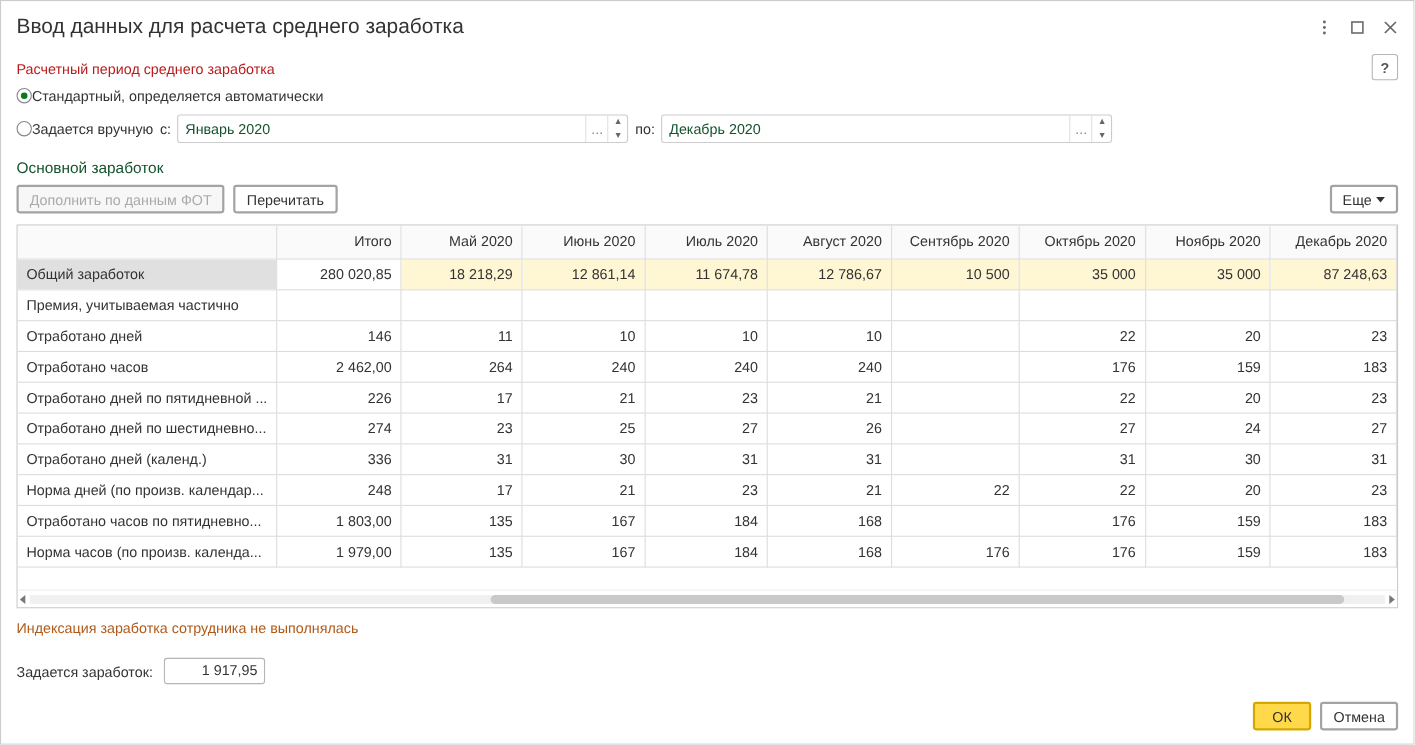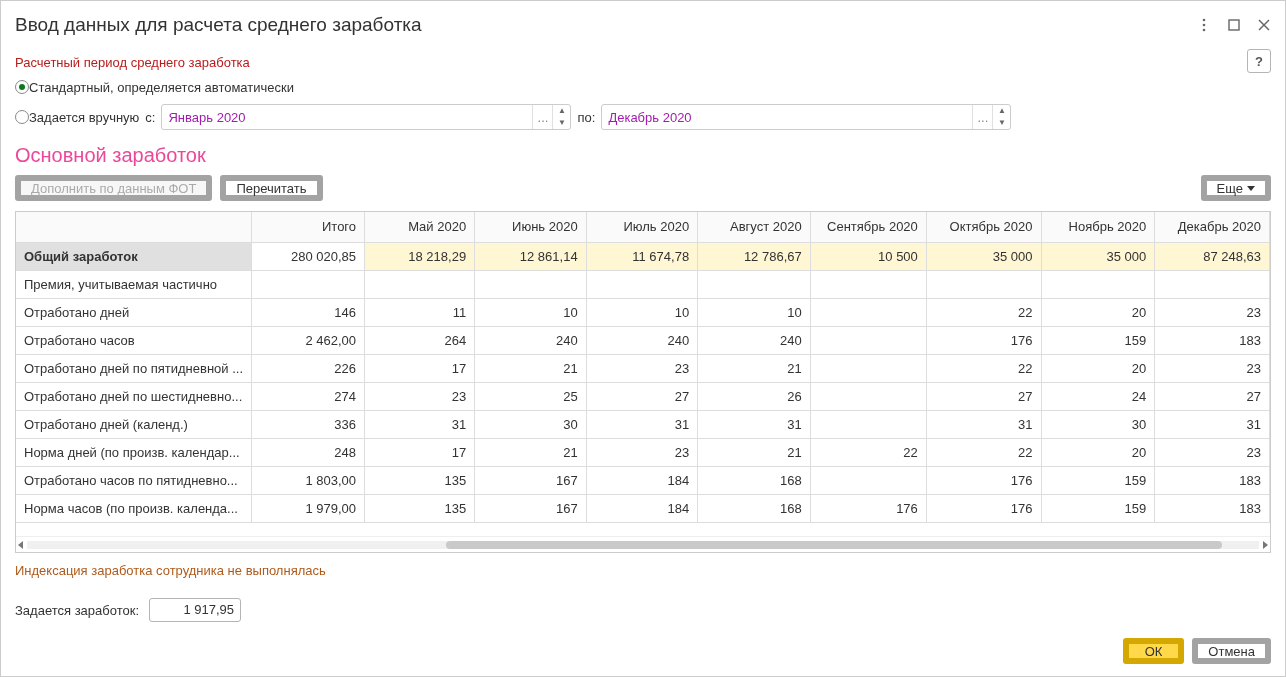--- a/index.html
+++ b/index.html
@@ -106,21 +106,21 @@
   border: 1px solid #ccc;
   border-radius: 3px;
   background: #fff;
   width: 410px;
 }
 .period-input {
   flex: 1;
   border: none;
   padding: 0 6px;
   font-size: 13px;
-  color: #a21caf;
+  color: #14532d;
   background: transparent;
   outline: none;
 }
 .period-dots, .period-spin {
   border-left: 1px solid #e0e0e0;
   display: flex;
   flex-direction: column;
   width: 18px;
 }
 .period-dots { align-items: center; justify-content: center; color: #888; width: 20px; cursor: pointer; }
@@ -129,36 +129,36 @@
   background: transparent;
   height: 50%;
   padding: 0;
   line-height: 6px;
   font-size: 8px;
   color: #666;
   cursor: pointer;
 }
 
 .section-heading {
-  color: #ec4899;
-  font-size: 20px;
+  color: #14532d;
+  font-size: 14px;
   margin-top: 14px;
   margin-bottom: 8px;
 }
 
 .toolbar {
   display: flex;
   align-items: center;
   gap: 8px;
   margin-bottom: 10px;
 }
 .btn {
   height: 26px;
   padding: 0 10px;
-  border: 6px solid #a3a3a3;
+  border: 2px solid #a3a3a3;
   border-radius: 3px;
   background: #fff;
   font-size: 13px;
   color: #333;
   cursor: pointer;
   display: inline-flex;
   align-items: center;
   gap: 4px;
 }
 .btn.disabled {
@@ -206,21 +206,20 @@
   font-weight: normal;
   color: #333;
   height: 30px;
 }
 .col-label { width: 195px; }
 .col-total { width: 120px; }
 .col-month { width: 118px; }
 td.num, th.num { text-align: right; }
 tr.selected td:first-child {
   background: #e0e0e0;
-  font-weight: bold;
 }
 tr.earnings td.num-body {
   background: #fff6d4;
 }
 .label-cell {
   color: #333;
 }
 
 .hscroll {
   height: 16px;

